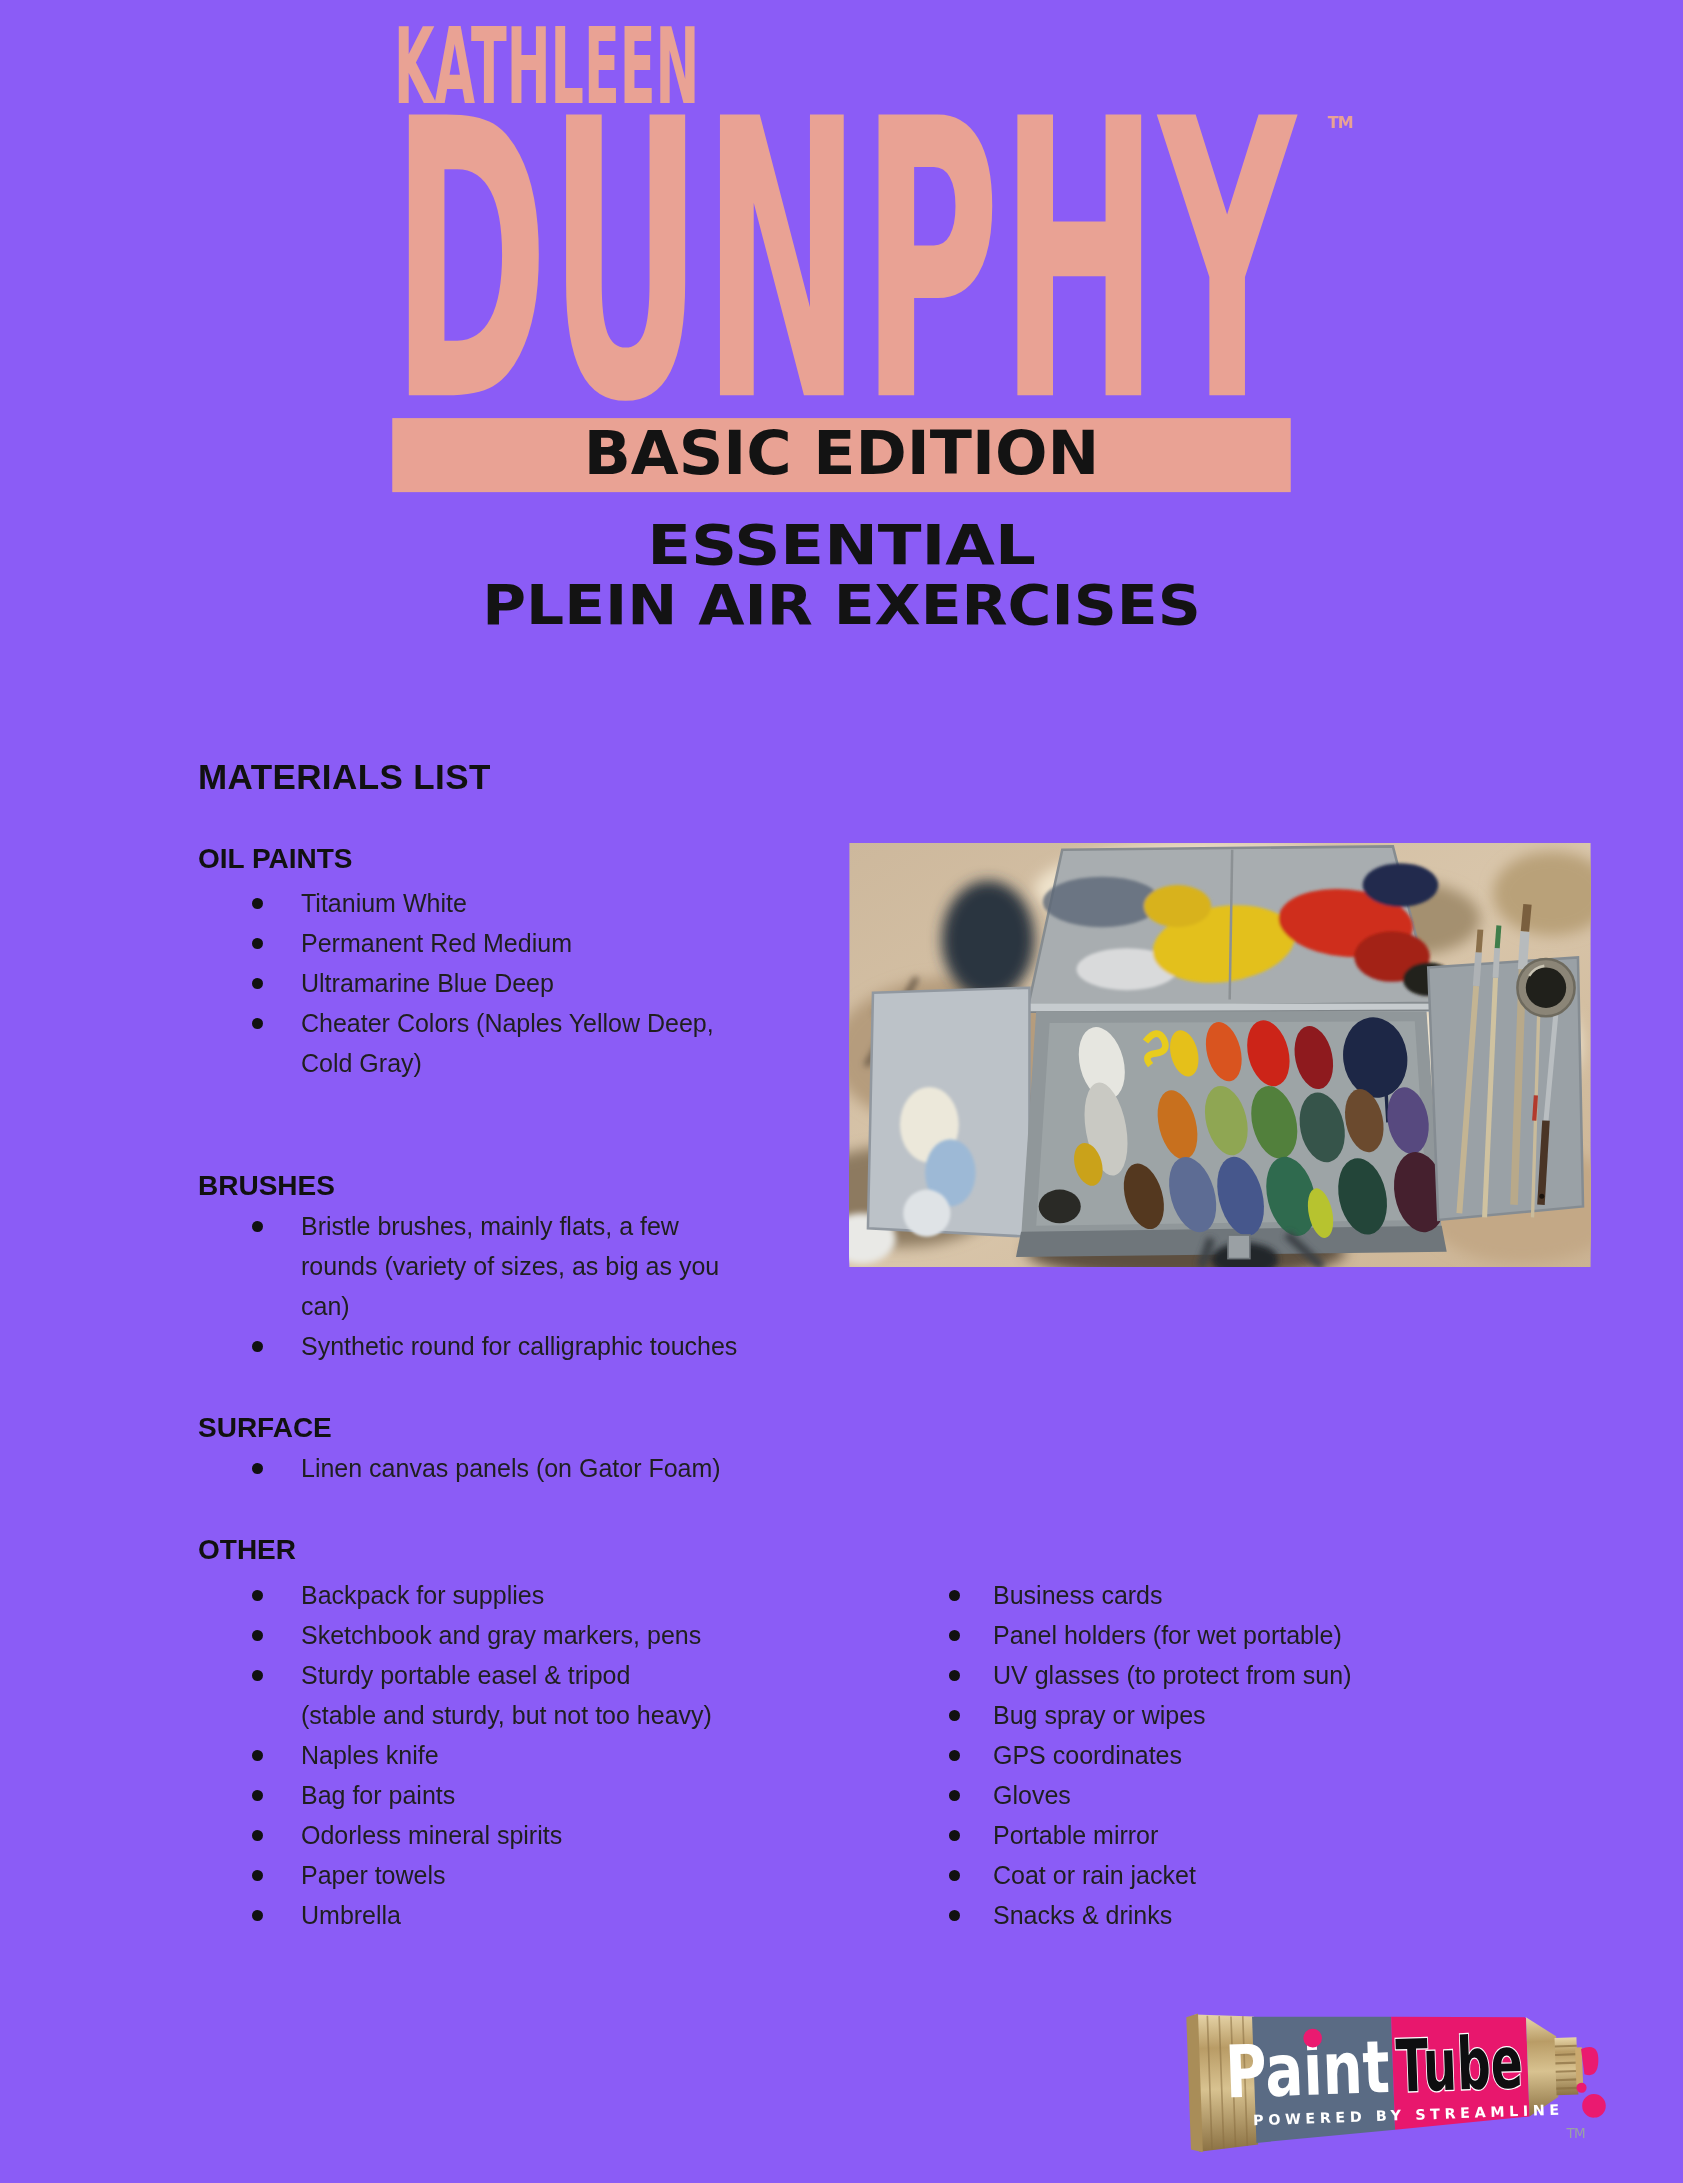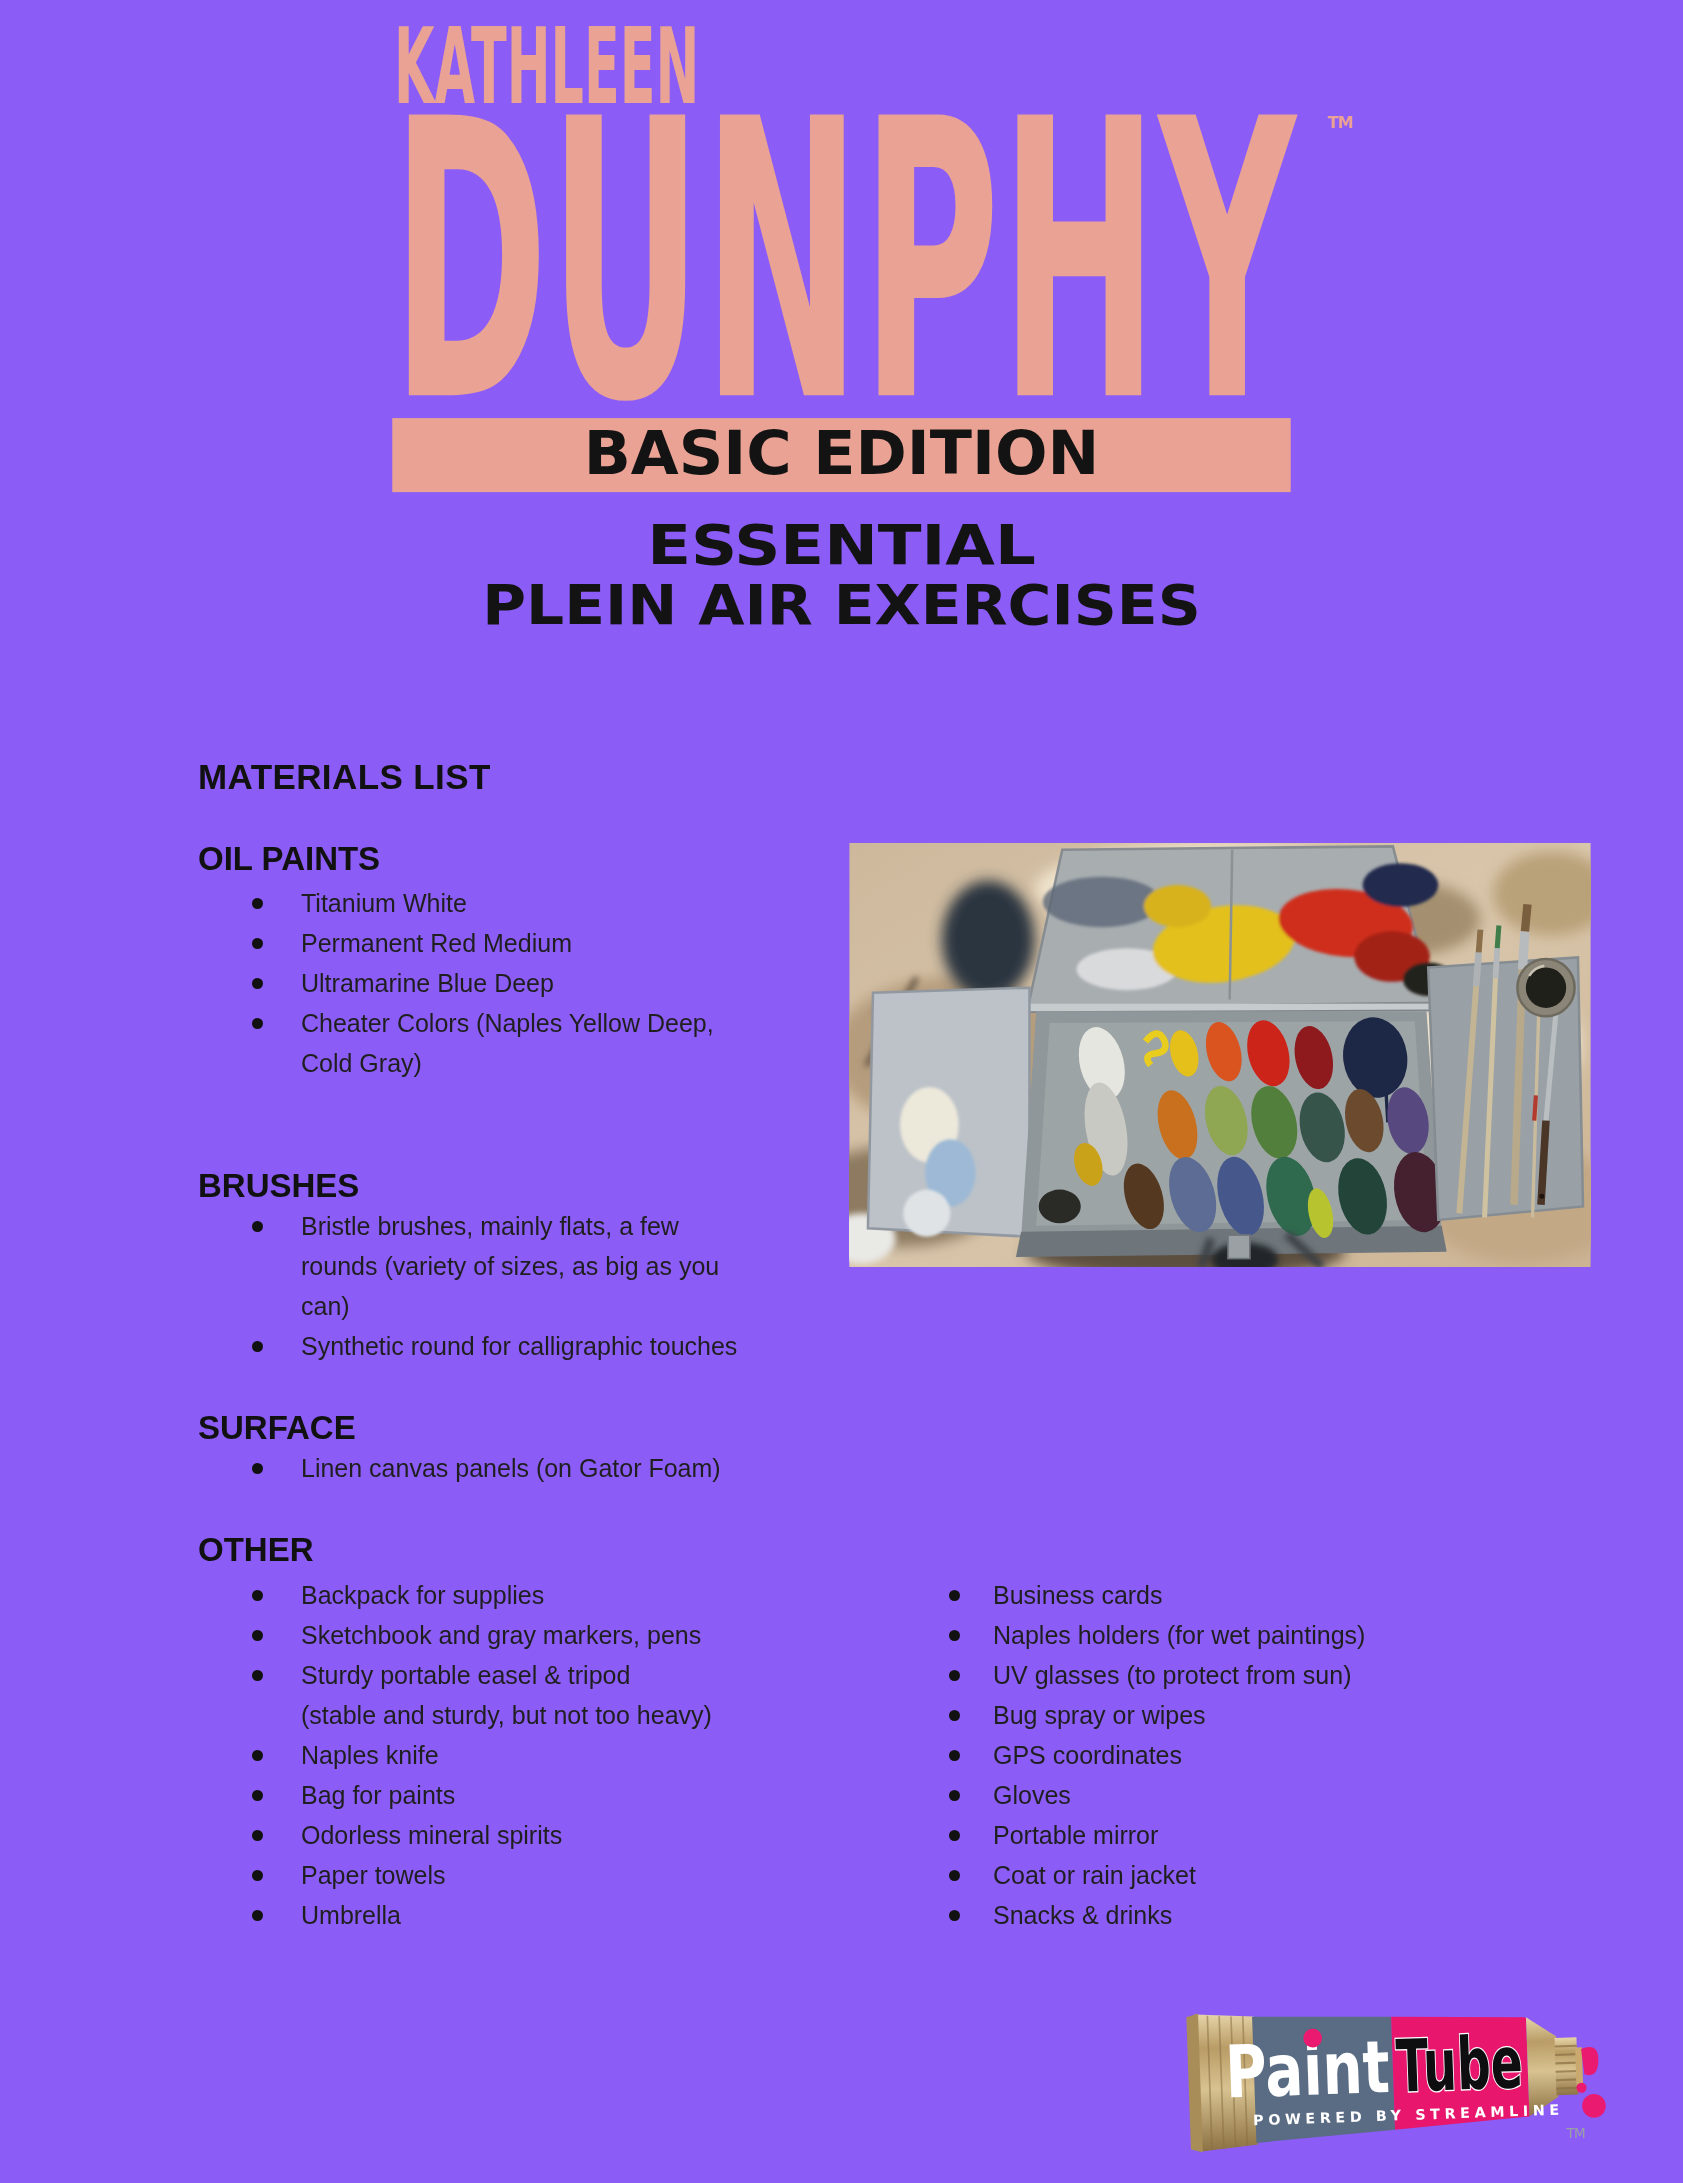--- a/index.html
+++ b/index.html
@@ -10,21 +10,21 @@
   .abs { position:absolute; }
   svg text { font-family:"DejaVu Sans", sans-serif; }
 
   
   .doc-title {
     position:absolute; left:198px; top:757px;
     font-size:35px; font-weight:bold; letter-spacing:0.4px; color:#111;
   }
   .sec-h {
     position:absolute; left:198px;
-    font-size:33px; font-weight:bold; color:#111; line-height:32px;
+    font-size:28px; font-weight:bold; color:#111; line-height:32px;
   }
   
   ul.doc-list {
     position:absolute; left:198px; margin:0; padding:0; list-style:none;
     font-size:25px; line-height:40px; color:#1f1f1f;
   }
   ul.doc-list li { position:relative; padding-left:103px; }
   ul.doc-list .bullet {
     position:absolute; left:54px; top:15px; width:11px; height:11px;
     border-radius:50%; background:#111;
@@ -79,21 +79,21 @@
     <li><span class="bullet"></span><span class="li-text">Sturdy portable easel &amp; tripod
 (stable and sturdy, but not too heavy)</span></li>
     <li><span class="bullet"></span><span class="li-text">Naples knife</span></li>
     <li><span class="bullet"></span><span class="li-text">Bag for paints</span></li>
     <li><span class="bullet"></span><span class="li-text">Odorless mineral spirits</span></li>
     <li><span class="bullet"></span><span class="li-text">Paper towels</span></li>
     <li><span class="bullet"></span><span class="li-text">Umbrella</span></li>
   </ul>
   <ul class="doc-list col-right" style="top:1575px; width:522px">
     <li><span class="bullet"></span><span class="li-text">Business cards</span></li>
-    <li><span class="bullet"></span><span class="li-text">Naples holders (for wet paintings)</span></li>
+    <li><span class="bullet"></span><span class="li-text">Panel holders (for wet portable)</span></li>
     <li><span class="bullet"></span><span class="li-text">UV glasses (to protect from sun)</span></li>
     <li><span class="bullet"></span><span class="li-text">Bug spray or wipes</span></li>
     <li><span class="bullet"></span><span class="li-text">GPS coordinates</span></li>
     <li><span class="bullet"></span><span class="li-text">Gloves</span></li>
     <li><span class="bullet"></span><span class="li-text">Portable mirror</span></li>
     <li><span class="bullet"></span><span class="li-text">Coat or rain jacket</span></li>
     <li><span class="bullet"></span><span class="li-text">Snacks &amp; drinks</span></li>
   </ul>
 
   <svg class="abs" style="left:849px; top:843px" width="742" height="424" viewBox="0 0 881 504">

